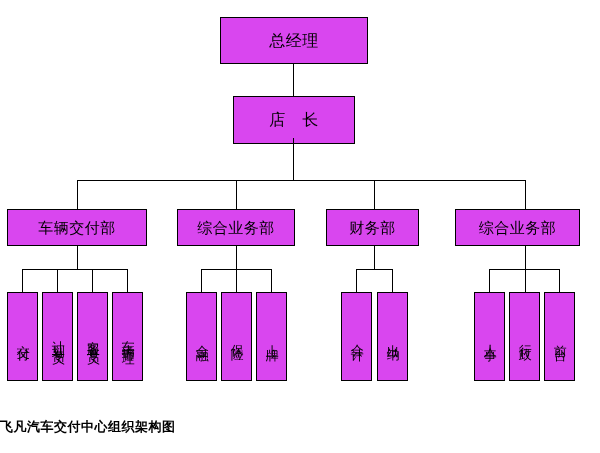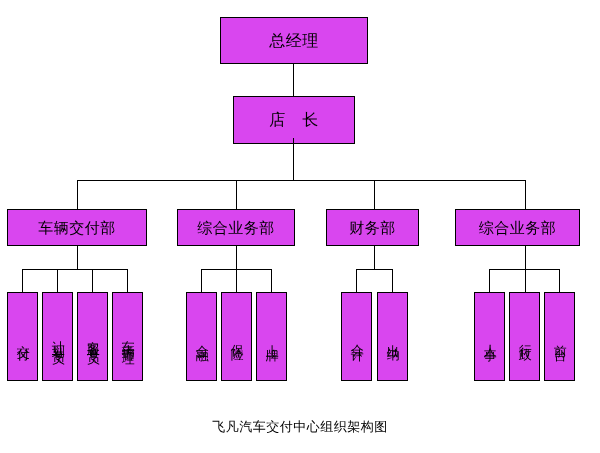--- a/index.html
+++ b/index.html
@@ -49,23 +49,22 @@
   }
   .line {
     position: absolute;
     background: #000000;
   }
   .vline { width: 1px; }
   .hline { height: 1px; }
   .caption {
     position: absolute;
     width: 100%;
-    text-align: center;
     font-size: 13px;
-    font-weight: normal;
+    font-weight: bold;
     letter-spacing: 0.5px;
     color: #000000;
   }
 </style>
 </head>
 <body>
 
 <div id="canvas">
 
   <div class="box box-h box-top" style="left:220px; top:17px; width:148px; height:47px;">

